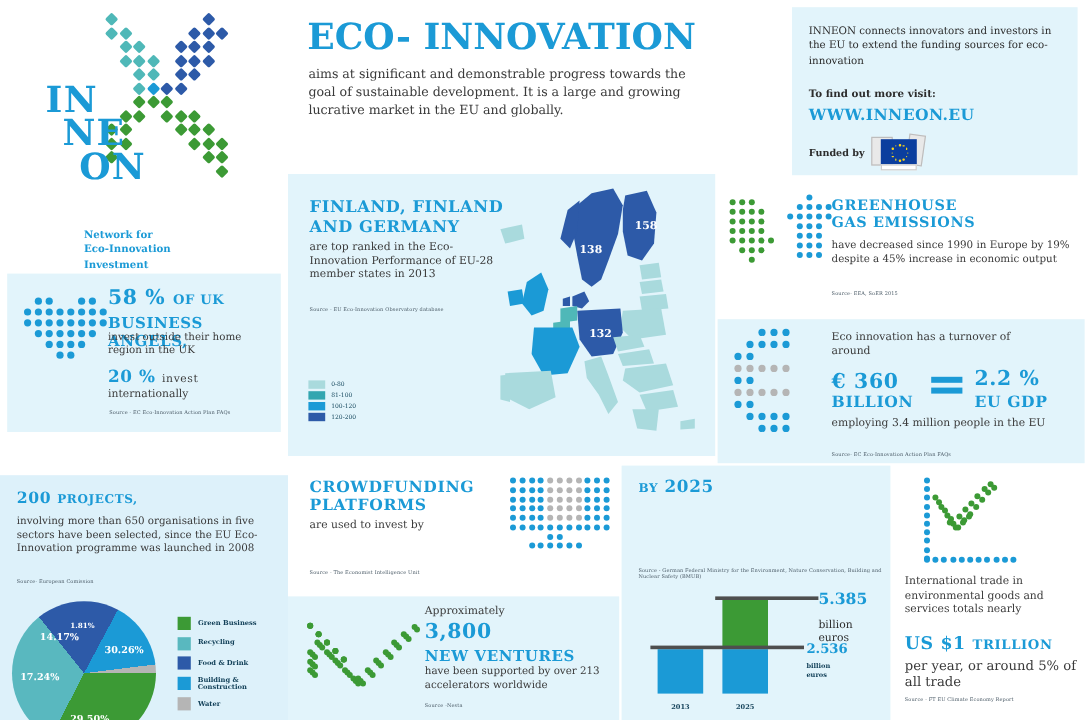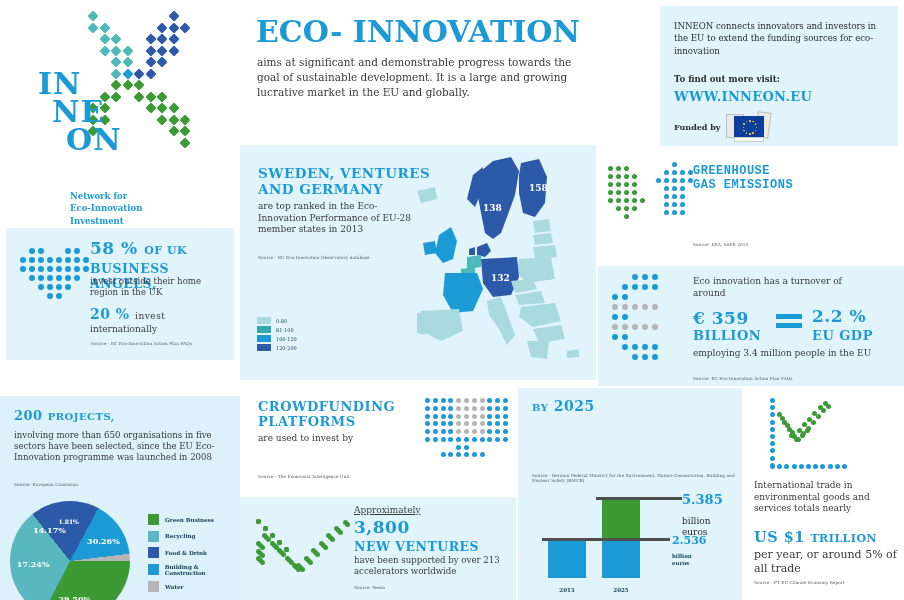--- a/index.html
+++ b/index.html
@@ -118,21 +118,21 @@
   #pie-wrap { position:absolute; left:10px; top:105px; width:128px; height:115px; }
   #pie { position:absolute; left:0; top:0; width:120px; height:120px; border-radius:50%; }
   .pie-lbl { position:absolute; color:#fff; font-size:8px; font-weight:bold; font-family:"DejaVu Serif",serif; }
   #pie-legend { position:absolute; left:148px; top:118px; }
   #pie-legend .lg-row { display:flex; align-items:center; margin-bottom:5.5px; }
   #pie-legend .sw { width:11px; height:11px; margin-right:6px; }
   #pie-legend .lb { font-size:5.6px; color:#14425a; font-weight:bold; }
 
   
   #ghg { left: 598px; top: 150px; width: 306px; height: 112px; }
-  #ghg-h { position:absolute; left:95px; top:14px; font-size:12px; line-height:1.2;font-family:Liberation Mono, monospace; }
+  #ghg-h { position:absolute; left:95px; top:14px; font-size:12px; line-height:1.2; }
   #ghg-b { position:absolute; left:95px; top:50px; width:200px; font-size:8.6px; }
   #ghg-src { position:absolute; left:95px; top:92px; }
   #tree1 { position:absolute; left:10px; top:16px; }
   #tree2 { position:absolute; left:58px; top:12px; }
 
   
   #eur { left: 598px; top: 266px; width: 306px; height: 120px; padding-left: 35px; }
   #eur-b1 { position:absolute; left:95px; top:10px; width:180px; font-size:9px; }
   #eur-227 { position:absolute; left:95px; top:42px; font-size:17px; }
   #eur-bil { position:absolute; left:95px; top:62px; font-size:13px; }
@@ -148,21 +148,21 @@
   #cf { left: 240px; top: 388px; width: 276px; height: 105px; }
   #cf-h { position:absolute; left:18px; top:12px; font-size:13px; line-height:1.15; }
   #cf-b { position:absolute; left:18px; top:45px; font-size:9px; }
   #cf-45 { position:absolute; left:18px; top:58px; font-size:16px; }
   #cf-45 .sm { font-size:11px; }
   #cf-src { position:absolute; left:18px; top:86px; }
   #cf-dots { position:absolute; left:185px; top:10px; }
 
   
   #nv { left: 240px; top: 497px; width: 276px; height: 103px; }
-  #nv-a { position:absolute; left:114px; top:8px; font-size:9px;text-decoration:underline; }
+  #nv-a { position:absolute; left:114px; top:8px; font-size:9px; }
   #nv-n { position:absolute; left:114px; top:20px; font-size:17px; }
   #nv-h { position:absolute; left:114px; top:42px; font-size:12.5px; }
   #nv-b { position:absolute; left:114px; top:58px; width:160px; font-size:8.6px; }
   #nv-src { position:absolute; left:114px; top:88px; }
   #check { position:absolute; left:16px; top:22px; }
 
   
   #b25 { left: 518px; top: 388px; width: 224px; height: 212px; }
   #b25-h { position:absolute; left:14px; top:10px; font-size:14px; }
   #b25-h .sm { font-size:10px; }
@@ -276,21 +276,21 @@
           <i style="left: 8.5px; top: 10.5px;"></i>
           <i style="left: 9.37083px; top: 7.25px;"></i>
           <i style="left: 11.75px; top: 4.87083px;"></i>
         </div>
       <div style="position:absolute;left:8px;top:25px;width:30px;height:5px;background:#fff;border:.5px solid #ccc;"></div>
     </div>
   </div>
 
   <div class="panel bg-pale" id="swe-panel">
     <div id="swe-h" class="blue-head">
-        <div>SWEDEN, VENTURES</div>
+        <div>FINLAND, FINLAND</div>
         <div>AND GERMANY</div>
       </div>
     <div id="swe-b" class="body-txt">are top ranked in the Eco- Innovation Performance of EU-28 member states in 2013</div>
     <div id="swe-src" class="src">Source - EU Eco-Innovation Observatory database</div>
 
     <div id="map-legend">
         <div class="lg-row">
           <span class="sw" style="background: rgb(169, 218, 221);"></span>
           <span class="lb">0-80</span>
         </div>
@@ -497,20 +497,21 @@
         <i style="left: 16px; top: 40px; width: 5px; height: 5px; background: rgb(27, 154, 214); border-radius: 50%;"></i>
         <i style="left: 24px; top: 40px; width: 5px; height: 5px; background: rgb(27, 154, 214); border-radius: 50%;"></i>
         <i style="left: 8px; top: 48px; width: 5px; height: 5px; background: rgb(27, 154, 214); border-radius: 50%;"></i>
         <i style="left: 16px; top: 48px; width: 5px; height: 5px; background: rgb(27, 154, 214); border-radius: 50%;"></i>
         <i style="left: 24px; top: 48px; width: 5px; height: 5px; background: rgb(27, 154, 214); border-radius: 50%;"></i>
       </div>
     <div id="ghg-h" class="blue-head">
         <div>GREENHOUSE</div>
         <div>GAS EMISSIONS</div>
       </div>
+    <div id="ghg-b" class="body-txt">have decreased since 1990 in Europe by 19% despite a 45% increase in economic output</div>
     <div id="ghg-src" class="src">Source- EEA, SoER 2015</div>
   </div>
 
   <div class="panel bg-pale" id="eur">
     <div id="euro-icon" class="dotgrid">
         <i style="left: 20px; top: 0px; width: 6px; height: 6px; border-radius: 50%; background: rgb(27, 154, 214);"></i>
         <i style="left: 30px; top: 0px; width: 6px; height: 6px; border-radius: 50%; background: rgb(27, 154, 214);"></i>
         <i style="left: 40px; top: 0px; width: 6px; height: 6px; border-radius: 50%; background: rgb(27, 154, 214);"></i>
         <i style="left: 10px; top: 10px; width: 6px; height: 6px; border-radius: 50%; background: rgb(27, 154, 214);"></i>
         <i style="left: 20px; top: 10px; width: 6px; height: 6px; border-radius: 50%; background: rgb(27, 154, 214);"></i>
@@ -534,21 +535,21 @@
         <i style="left: 10px; top: 60px; width: 6px; height: 6px; border-radius: 50%; background: rgb(27, 154, 214);"></i>
         <i style="left: 10px; top: 70px; width: 6px; height: 6px; border-radius: 50%; background: rgb(27, 154, 214);"></i>
         <i style="left: 20px; top: 70px; width: 6px; height: 6px; border-radius: 50%; background: rgb(27, 154, 214);"></i>
         <i style="left: 30px; top: 70px; width: 6px; height: 6px; border-radius: 50%; background: rgb(27, 154, 214);"></i>
         <i style="left: 40px; top: 70px; width: 6px; height: 6px; border-radius: 50%; background: rgb(27, 154, 214);"></i>
         <i style="left: 20px; top: 80px; width: 6px; height: 6px; border-radius: 50%; background: rgb(27, 154, 214);"></i>
         <i style="left: 30px; top: 80px; width: 6px; height: 6px; border-radius: 50%; background: rgb(27, 154, 214);"></i>
         <i style="left: 40px; top: 80px; width: 6px; height: 6px; border-radius: 50%; background: rgb(27, 154, 214);"></i>
       </div>
     <div id="eur-b1" class="body-txt">Eco innovation has a turnover of around</div>
-    <div id="eur-227" class="blue-head">€ 359</div>
+    <div id="eur-227" class="blue-head">€ 360</div>
     <div id="eur-bil" class="blue-head">BILLION</div>
     <div id="eur-eq">
         <i></i>
         <i></i>
       </div>
     <div id="eur-22" class="blue-head">2.2 %</div>
     <div id="eur-gdp" class="blue-head">EU GDP</div>
     <div id="eur-b2" class="body-txt">employing 3.4 million people in the EU</div>
     <div id="eur-src" class="src">Source- EC Eco-Innovation Action Plan FAQs</div>
   </div>

